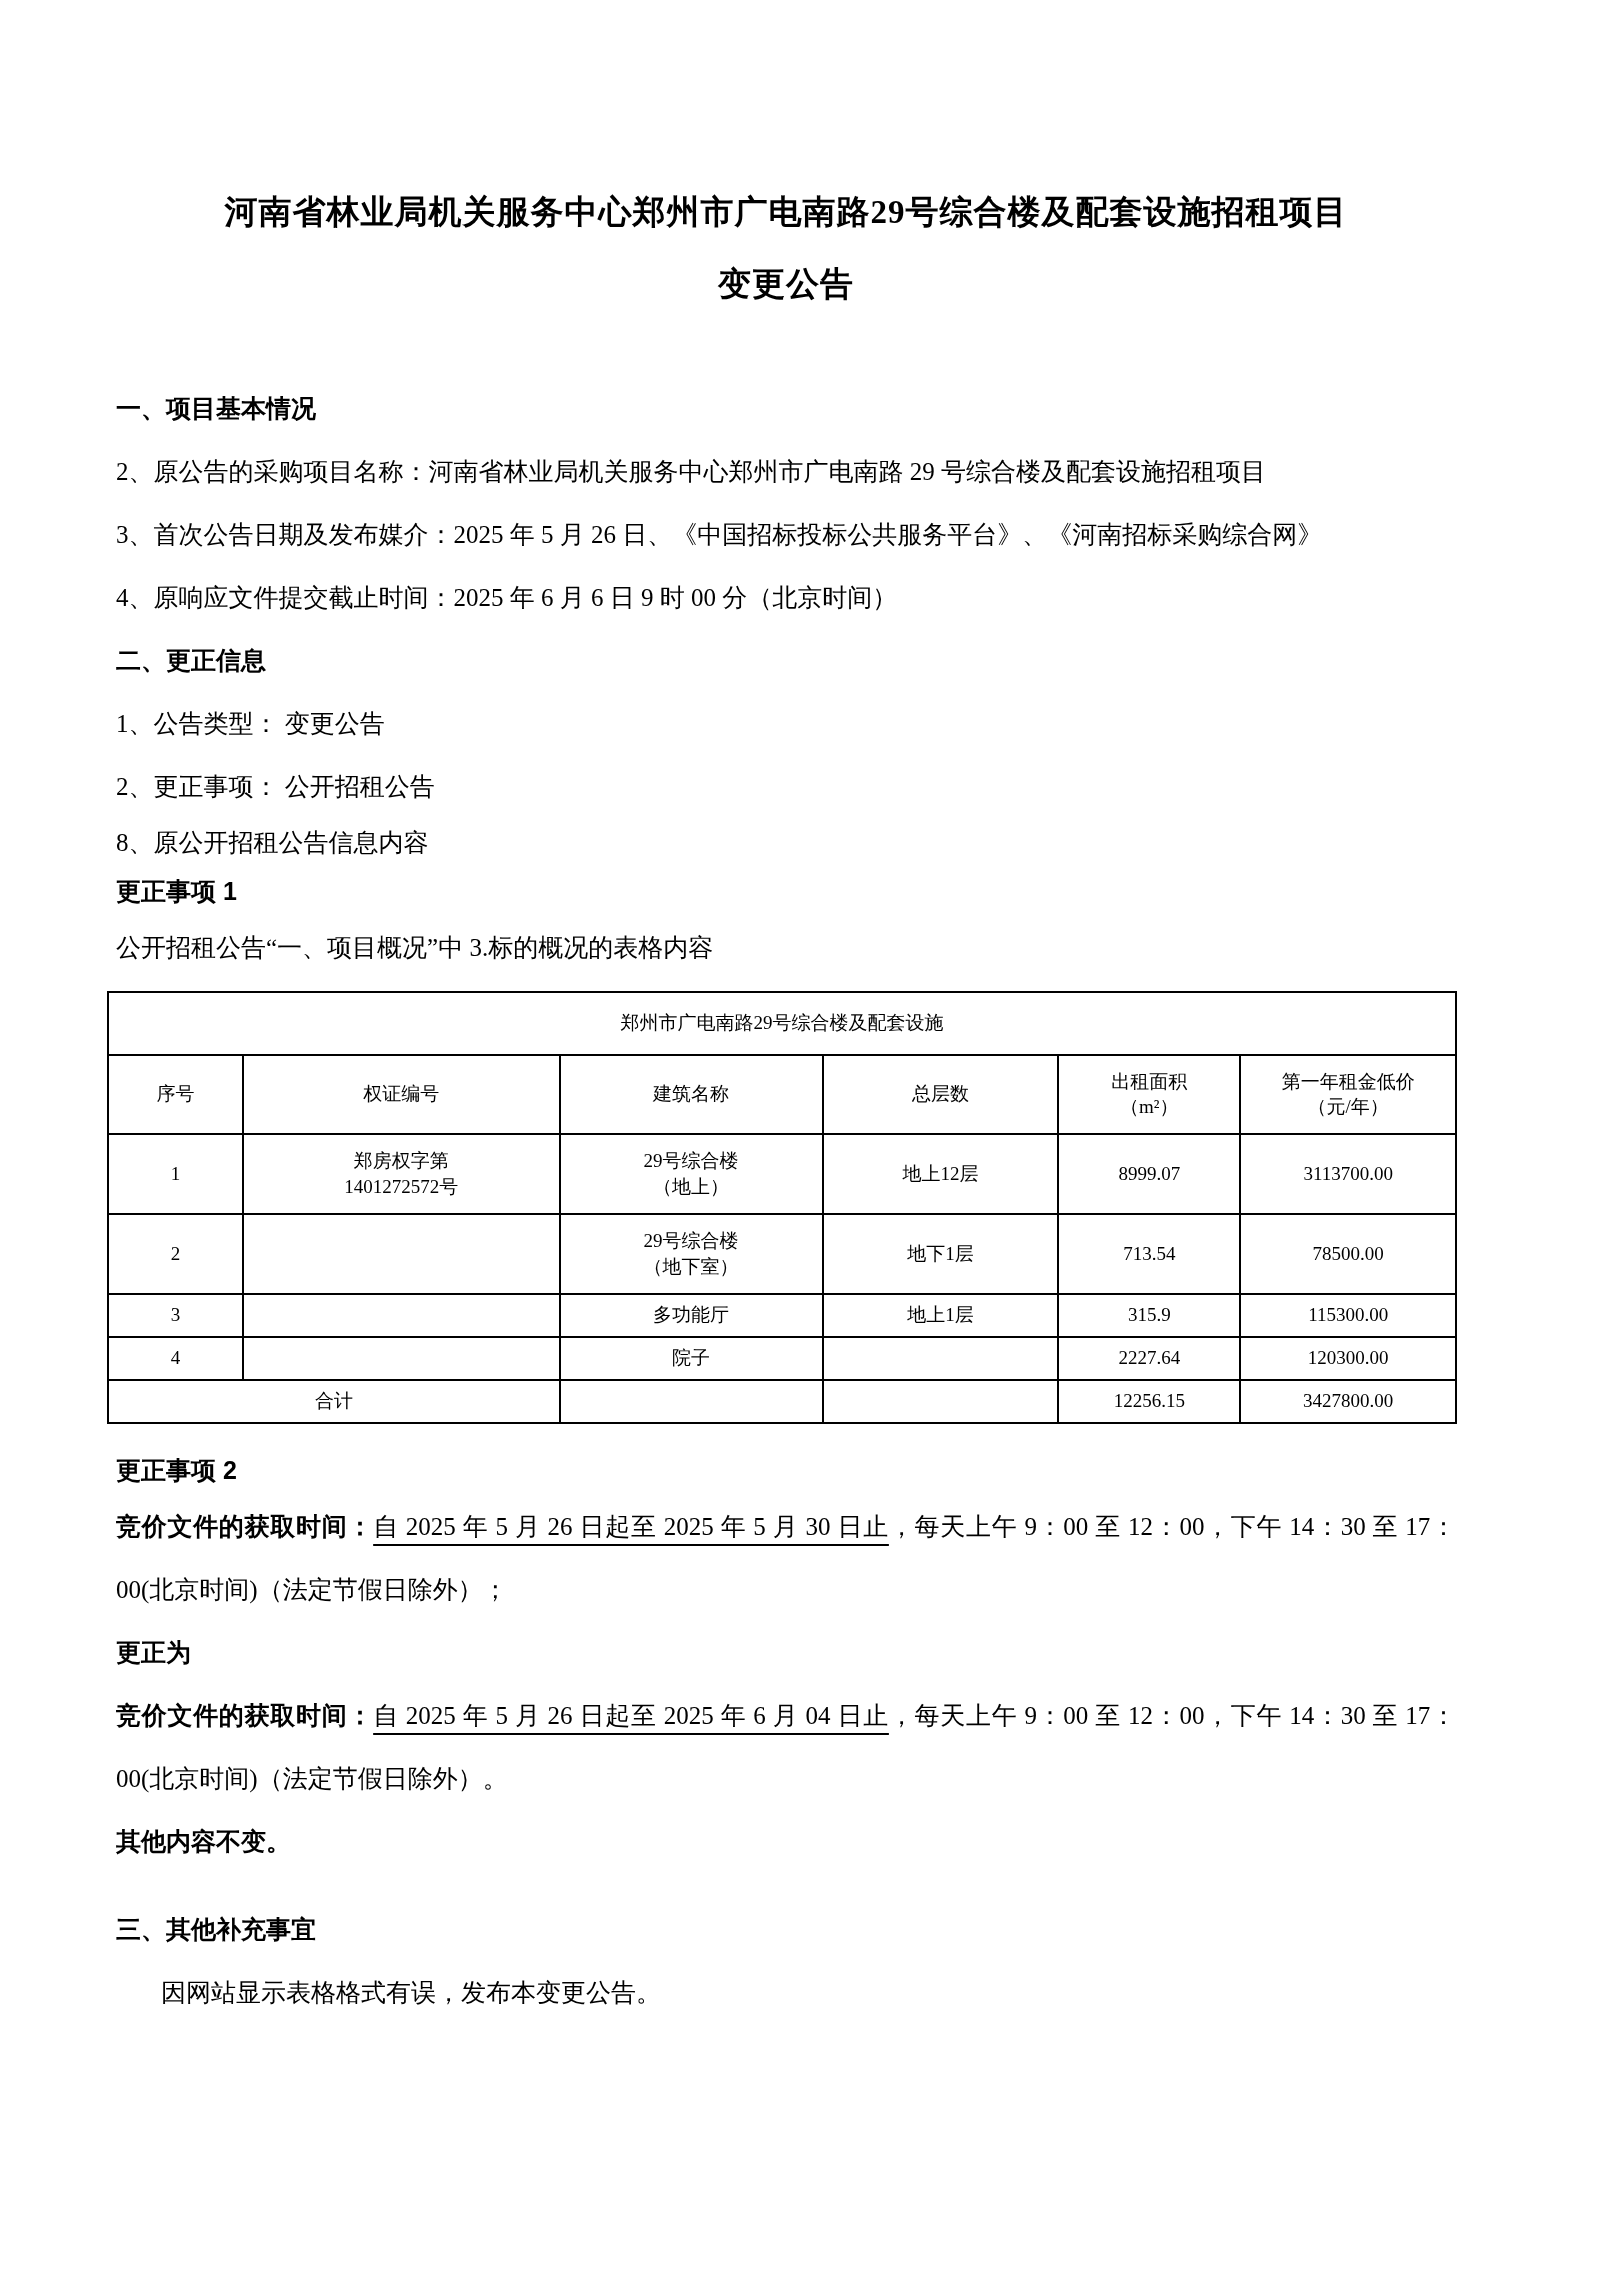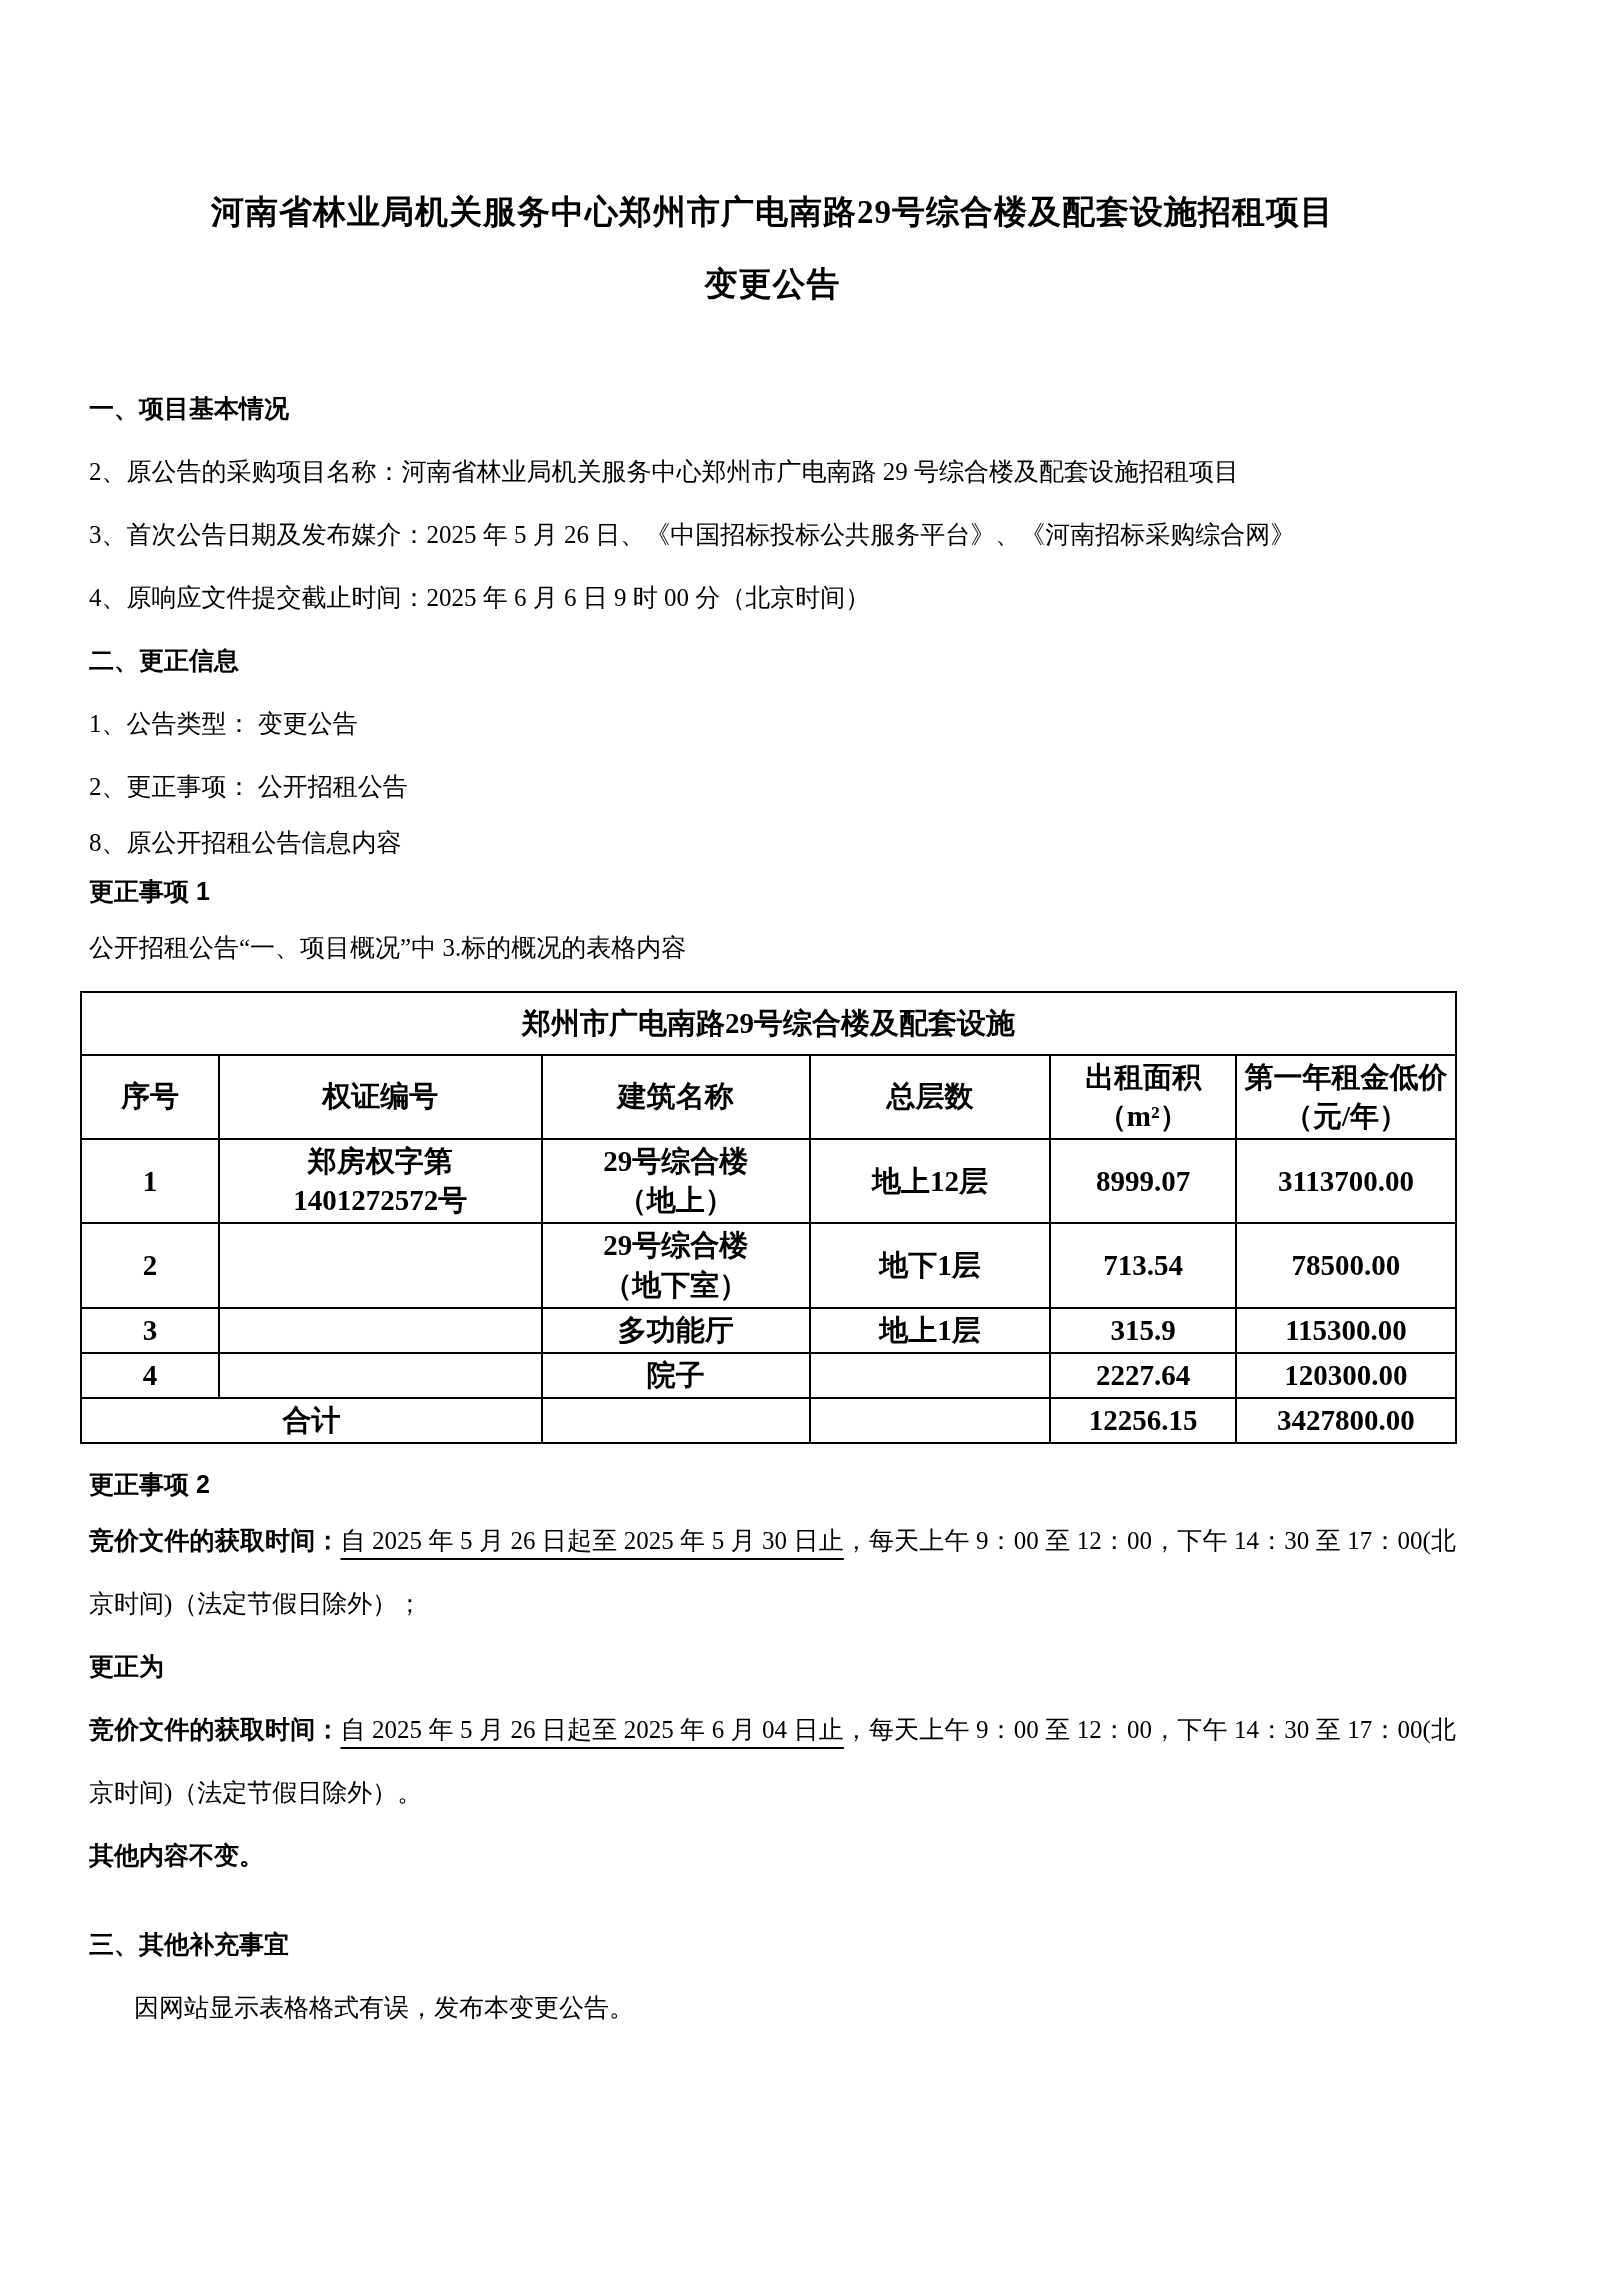--- a/index.html
+++ b/index.html
@@ -3,21 +3,21 @@
 <meta charset="utf-8">
 <style>
   html,body { margin:0; padding:0; background:#ffffff; }
   .page {
     position: relative;
     width: 1621px;
     height: 2293px;
     box-sizing: border-box;
     background: #ffffff;
     color: #000000;
-    padding: 196px 165px 0 89px;
+    padding: 196px 165px 0 116px;
     font-family: "Liberation Serif", "DejaVu Serif", serif;
     overflow: hidden;
   }
   .title-block { text-align: center; margin-bottom: 76px; }
   .title-line {
     font-size: 33px;
     font-weight: bold;
     line-height: 1.0;
     letter-spacing: 1px;
   }
@@ -40,23 +40,22 @@
     text-underline-offset: 8.8px;
   }
   .indent { text-indent: 45px; }
 
   table.concept {
     border-collapse: collapse;
     table-layout: fixed;
     width: calc(100% + 9.8px);
     margin-left: -8.8px;
     margin-top: 11.8px;
-    margin-bottom: 16px;
-    font-size: 29px;
-    font-weight: bold;
+    margin-bottom: 22px;
+    font-size: 19px;
   }
   table.concept td {
     border: 2px solid #000;
     text-align: center;
     vertical-align: middle;
     padding: 2px 5.9px;
     line-height: 1.35;
     white-space: pre-line;
     overflow: hidden;
   }

